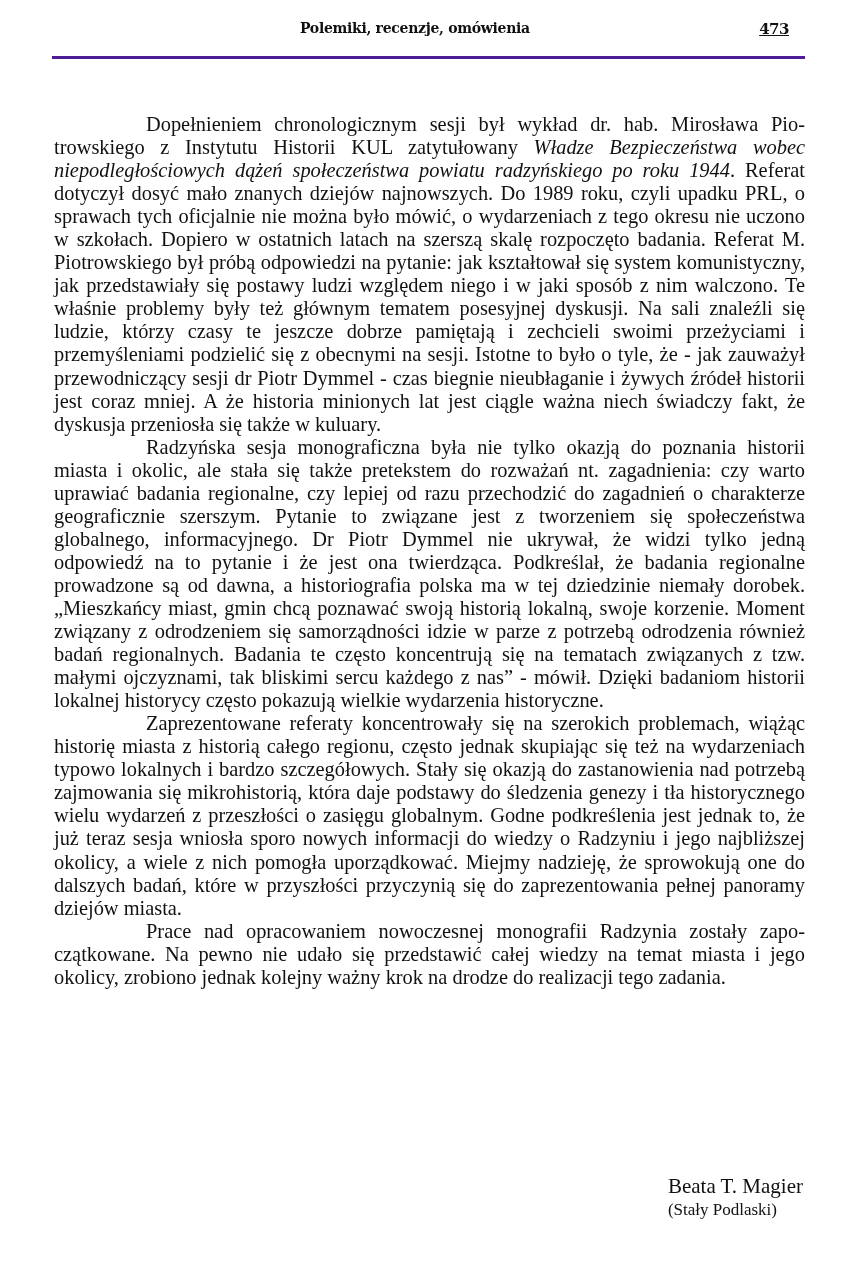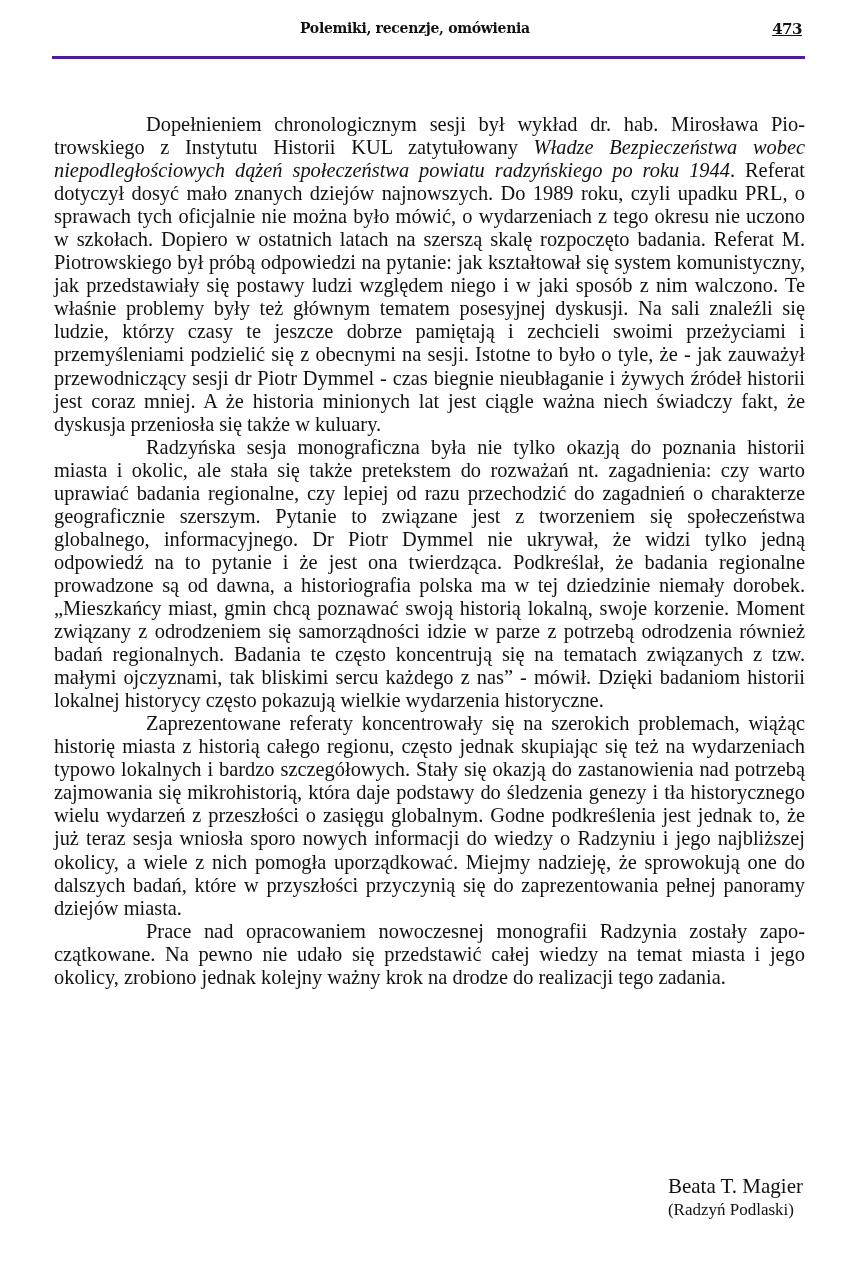--- a/index.html
+++ b/index.html
@@ -1,19 +1,19 @@
 <!DOCTYPE html>
 <html><head>
 <meta charset="utf-8">
 <style>
   html, body { margin: 0; padding: 0; background: #ffffff; }
   body { width: 859px; height: 1271px; position: relative; overflow: hidden; color: #111; }
   .header { position: absolute; left: 52px; top: 18px; width: 753px; height: 38px; border-bottom: 3px solid #4c1d95; }
   .running-head { position: absolute; left: 248px; top: 2px; font-family: "DejaVu Serif", serif; font-size: 14px; font-weight: bold; letter-spacing: -0.3px; }
-  .page-number { position: absolute; right: 3px; top: 2px; font-family: "DejaVu Serif", serif; font-size: 15px; font-weight: bold; letter-spacing: -0.5px; text-decoration: underline; }
+  .page-number { position: absolute; right: 16px; top: 2px; font-family: "DejaVu Serif", serif; font-size: 15px; font-weight: bold; letter-spacing: -0.5px; text-decoration: underline; }
   .body-text { position: absolute; left: 54px; top: 113px; width: 751px; font-family: "Liberation Serif", serif; font-size: 20.4px; line-height: 23.05px; text-align: justify; hyphens: manual; }
   .body-text p { margin: 0; text-indent: 92px; }
   .body-text em { font-style: italic; }
   .signature { position: absolute; right: 56px; top: 1173px; font-family: "Liberation Serif", serif; }
   .author { font-size: 21px; line-height: 26px; }
   .affiliation { font-size: 17px; line-height: 22px; }
 </style>
 </head>
 <body>
 
@@ -24,14 +24,14 @@
 
 <div class="body-text">
   <p><span>Dopełnieniem chronologicznym sesji był wykład dr. hab. Mirosława Pio­trowskiego z Instytutu Historii KUL zatytułowany </span><em>Władze Bezpieczeństwa wobec niepodległościowych dążeń społeczeństwa powiatu radzyńskiego po roku 1944</em><span>. Referat dotyczył dosyć mało znanych dziejów najnowszych. Do 1989 roku, czyli upadku PRL, o sprawach tych oficjalnie nie można było mówić, o wydarzeniach z tego okresu nie uczono w szkołach. Dopiero w ostatnich latach na szerszą skalę rozpoczęto badania. Referat M. Piotrowskiego był próbą odpowiedzi na pytanie: jak kształtował się system komunistyczny, jak przedstawiały się postawy ludzi wzglę­dem niego i w jaki sposób z nim walczono. Te właśnie problemy były też głównym tematem posesyjnej dyskusji. Na sali znaleźli się ludzie, którzy czasy te jeszcze dobrze pamiętają i zechcieli swoimi przeżyciami i przemyśleniami podzielić się z obecnymi na sesji. Istotne to było o tyle, że - jak zauważył przewodniczący sesji dr Piotr Dymmel - czas biegnie nieubłaganie i żywych źródeł historii jest coraz mniej. A że historia minionych lat jest ciągle ważna niech świadczy fakt, że dyskusja przeniosła się także w kuluary.</span></p>
   <p>Radzyńska sesja monograficzna była nie tylko okazją do poznania historii miasta i okolic, ale stała się także pretekstem do rozważań nt. zagadnienia: czy warto uprawiać badania regionalne, czy lepiej od razu przechodzić do zagadnień o charakterze geograficznie szerszym. Pytanie to związane jest z tworzeniem się spo­łeczeństwa globalnego, informacyjnego. Dr Piotr Dymmel nie ukrywał, że widzi tylko jedną odpowiedź na to pytanie i że jest ona twierdząca. Podkreślał, że badania regionalne prowadzone są od dawna, a historiografia polska ma w tej dziedzinie niemały dorobek. „Mieszkańcy miast, gmin chcą poznawać swoją historią lokalną, swoje korzenie. Moment związany z odrodzeniem się samorządności idzie w parze z potrzebą odrodzenia również badań regionalnych. Badania te często koncentrują się na tematach związanych z tzw. małymi ojczyznami, tak bliskimi sercu każdego z nas” - mówił. Dzięki badaniom historii lokalnej historycy często pokazują wielkie wydarzenia historyczne.</p>
   <p>Zaprezentowane referaty koncentrowały się na szerokich problemach, wią­żąc historię miasta z historią całego regionu, często jednak skupiając się też na wy­darzeniach typowo lokalnych i bardzo szczegółowych. Stały się okazją do zastano­wienia nad potrzebą zajmowania się mikrohistorią, która daje podstawy do śledze­nia genezy i tła historycznego wielu wydarzeń z przeszłości o zasięgu globalnym. Godne podkreślenia jest jednak to, że już teraz sesja wniosła sporo nowych infor­macji do wiedzy o Radzyniu i jego najbliższej okolicy, a wiele z nich pomogła uporządkować. Miejmy nadzieję, że sprowokują one do dalszych badań, które w przyszłości przyczynią się do zaprezentowania pełnej panoramy dziejów miasta.</p>
   <p>Prace nad opracowaniem nowoczesnej monografii Radzynia zostały zapo­czątkowane. Na pewno nie udało się przedstawić całej wiedzy na temat miasta i jego okolicy, zrobiono jednak kolejny ważny krok na drodze do realizacji tego za­dania.</p>
 </div>
 
 <div class="signature">
   <div class="author">Beata T. Magier</div>
-  <div class="affiliation">(Radzyń Podlaski)</div>
+  <div class="affiliation">(Stały Podlaski)</div>
 </div>
 
 </body></html>

